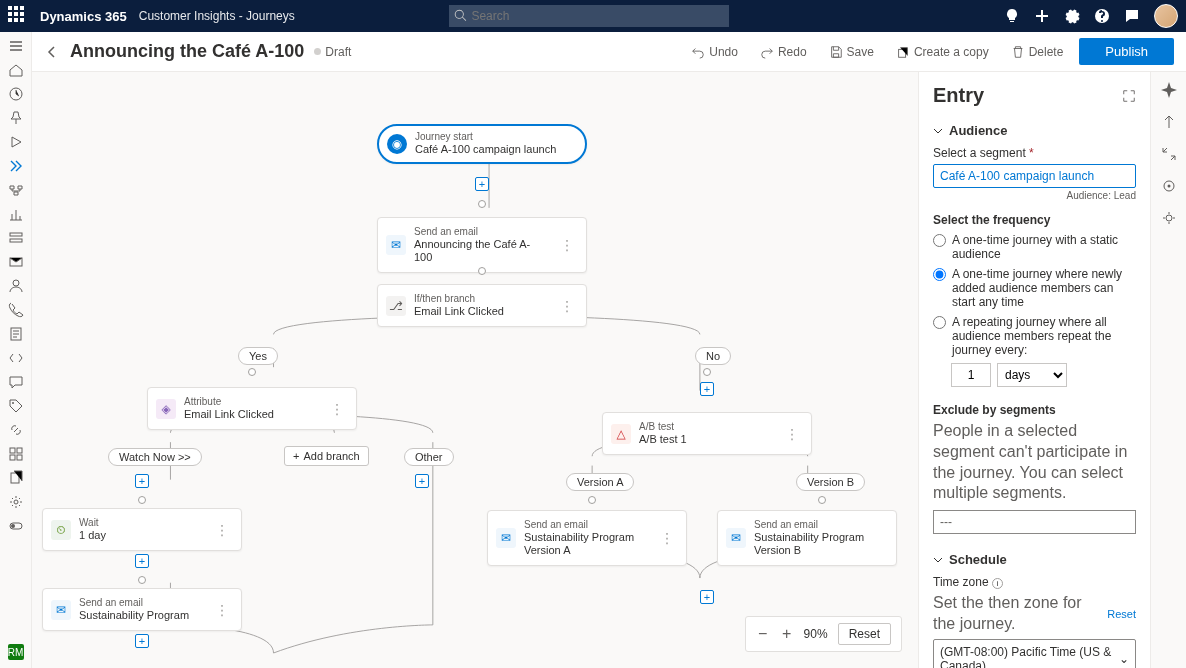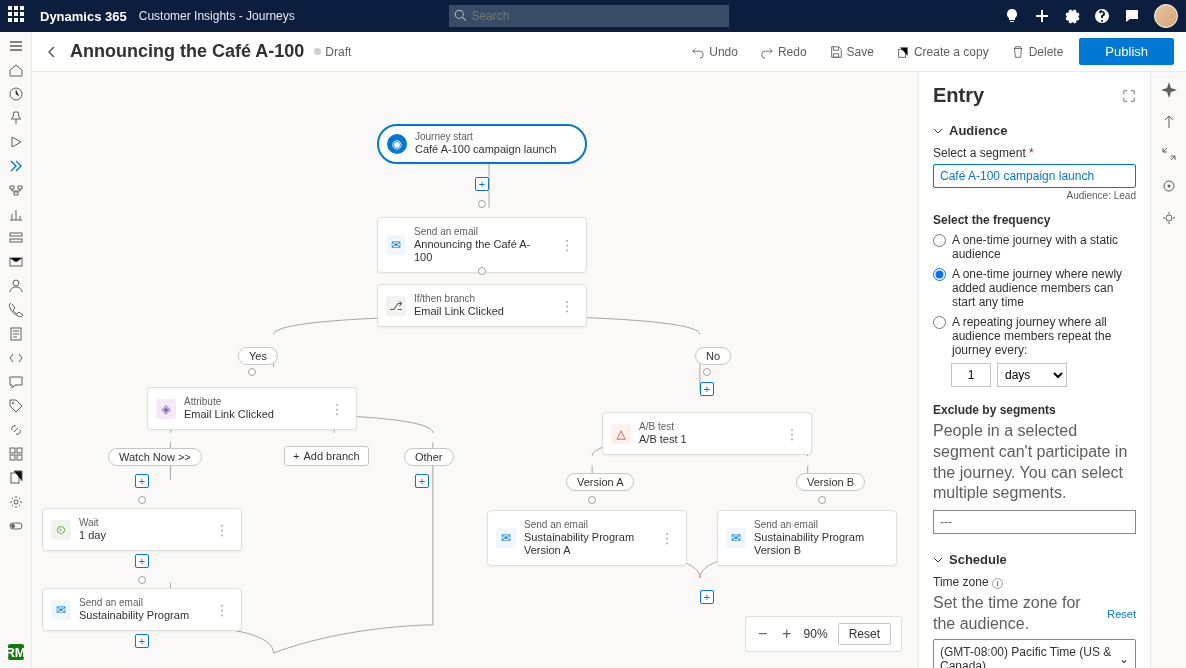--- a/index.html
+++ b/index.html
@@ -16,21 +16,21 @@
 .top-icons{display:flex;gap:14px;align-items:center}
 .top-icons .ticon{width:16px;height:16px;cursor:pointer;color:#fff;fill:#fff}
 .avatar{width:24px;height:24px;border-radius:50%;background:linear-gradient(135deg,#e8c4a0,#d4a574);border:1px solid #fff}
 
 .shell{display:flex;height:calc(100% - 32px)}
 .leftrail{width:32px;background:#faf9f8;border-right:1px solid #edebe9;display:flex;flex-direction:column;align-items:center;padding-top:6px;gap:8px;position:relative}
 .leftrail .ri{width:16px;height:16px;cursor:pointer;color:#605e5c}
 .leftrail .ri.active{color:#0078d4}
 .leftrail .ri.active-marker{position:relative}
 .leftrail .ri.active-marker::before{content:"";position:absolute;left:-8px;top:-2px;width:2px;height:20px;background:#0078d4}
-.rm-badge{position:absolute;bottom:8px;width:16px;height:16px;background:#107c10;color:#fff;font-size:13px;display:flex;align-items:center;justify-content:center;border-radius:2px;font-weight:700}
+.rm-badge{position:absolute;bottom:8px;width:16px;height:16px;background:#107c10;color:#fff;font-size:10px;display:flex;align-items:center;justify-content:center;border-radius:2px;font-weight:400}
 
 .main{flex:1;display:flex;flex-direction:column}
 .cmdbar{height:40px;display:flex;align-items:center;padding:0 12px;border-bottom:1px solid #edebe9;gap:10px}
 .back-arrow{width:16px;height:16px;cursor:pointer;color:#605e5c}
 .page-title{font-size:18px;font-weight:600}
 .status-pill{display:flex;align-items:center;gap:4px;font-size:12px;color:#605e5c}
 .status-dot{width:7px;height:7px;border-radius:50%;background:#d2d0ce}
 .cmd-spacer{flex:1}
 .cmd{display:flex;align-items:center;gap:4px;font-size:12px;color:#605e5c;cursor:pointer;padding:4px 6px}
 .cmd svg{width:14px;height:14px}
@@ -435,21 +435,21 @@
         <div class="three-dash">---</div>
 
         <div class="sect-head" style="margin-top:18px">
             <svg viewBox="0 0 10 10">
               <path d="M1 3l4 4 4-4" fill="none" stroke="currentColor"></path>
             </svg>
             <span>Schedule</span>
           </div>
         <div class="lbl"><span>Time zone</span> <span style="border:1px solid #a19f9d;border-radius:50%;width:11px;height:11px;display:inline-flex;align-items:center;justify-content:center;font-size:8px">i</span></div>
         <div class="tz-row">
-          <div class="desc">Set the time zone for the audience.</div>
+          <div class="desc">Set the then zone for the journey.</div>
           <div class="reset-link">Reset</div>
         </div>
         <div class="select-box">
             <span>(GMT-08:00) Pacific Time (US &amp; Canada)</span>
             <span>⌄</span>
           </div>
 
         <div class="lbl req">Start</div>
         <div class="date-row">
           <div class="date-box">

